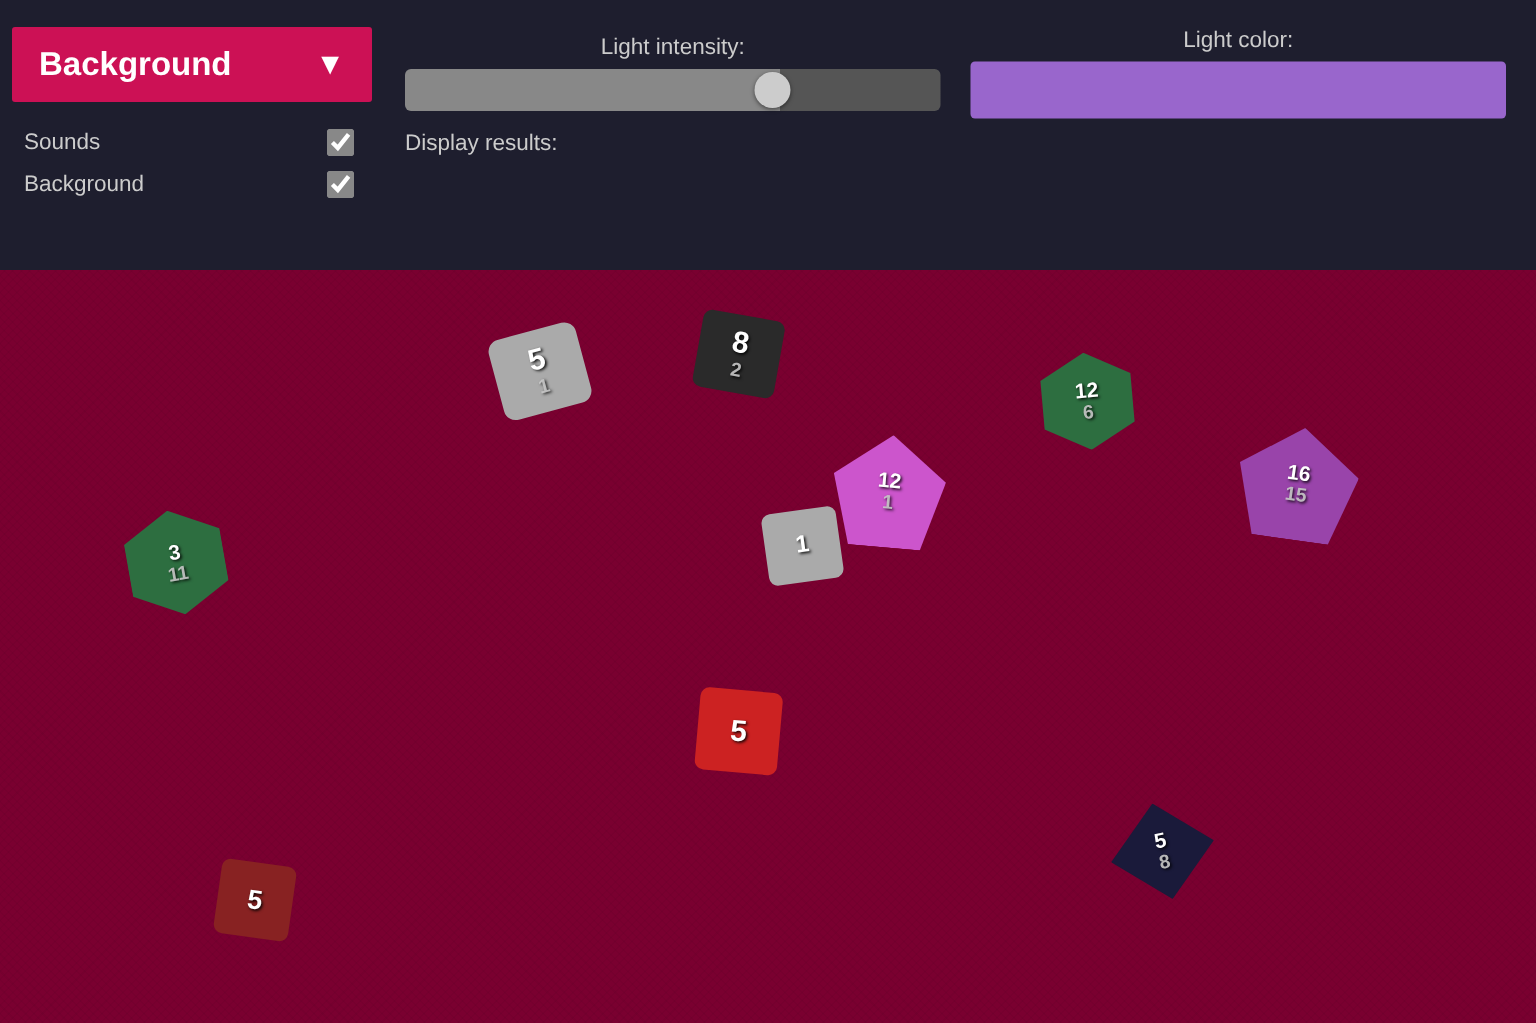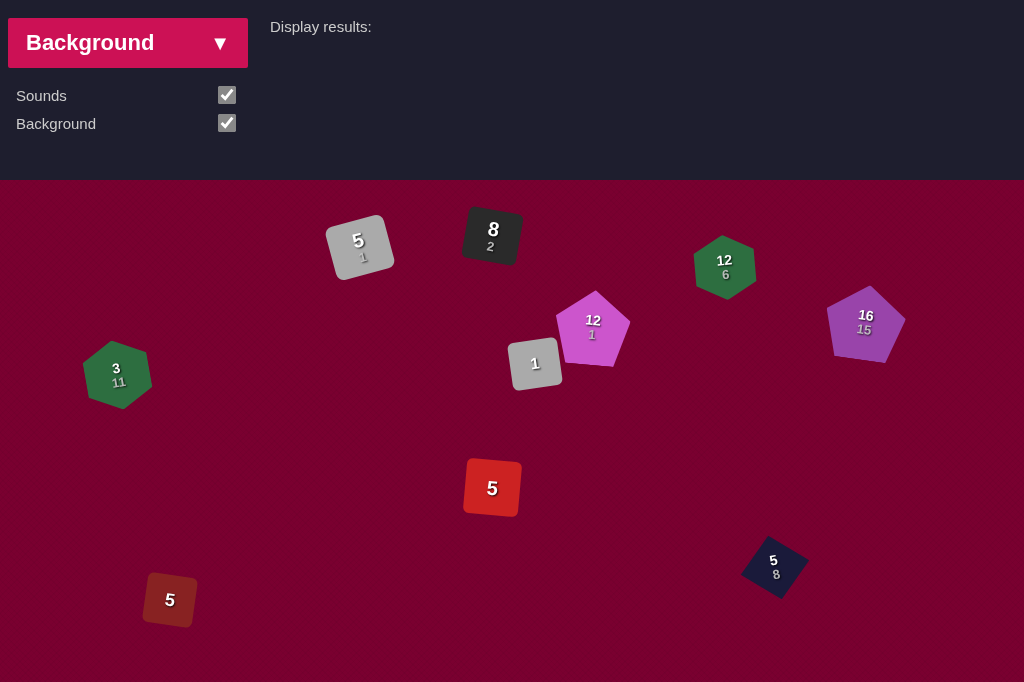--- a/index.html
+++ b/index.html
@@ -49,21 +49,21 @@
 
     #checkboxes-panel {
       padding: 10px 16px;
       display: flex;
       flex-direction: column;
       gap: 10px;
     }
 
     .checkbox-row {
       display: flex;
-      align-items: center;
+      align-items: flex-start;
       justify-content: space-between;
       color: #cccccc;
       font-size: 15px;
       width: 220px;
     }
 
     .checkbox-row input[type="checkbox"] {
       width: 18px;
       height: 18px;
       cursor: pointer;
@@ -349,20 +349,32 @@
         <input type="checkbox" checked="" style="">
       </div>
       <div class="checkbox-row">
         <span>Background</span>
         <input type="checkbox" checked="" style="">
       </div>
     </div>
   </div>
 
   <div id="right-panel">
+    <div id="top-controls">
+
+      <div id="intensity-section">
+        <span id="intensity-label">Light intensity:</span>
+        <input type="range" id="intensity-slider" min="0" max="100" value="70" style="">
+      </div>
+
+      <div id="color-section">
+        <span id="color-label">Light color:</span>
+        <div id="color-display" style="background: #9966cc; width: 100%; height: 38px; border-radius: 3px;"></div>
+      </div>
+    </div>
 
     <div id="display-results-section">
       <span id="display-results-label">Display results:</span>
     </div>
   </div>
 </div>
 
 <div id="canvas-area">
 
   <div class="die die-d6" id="die-1">

